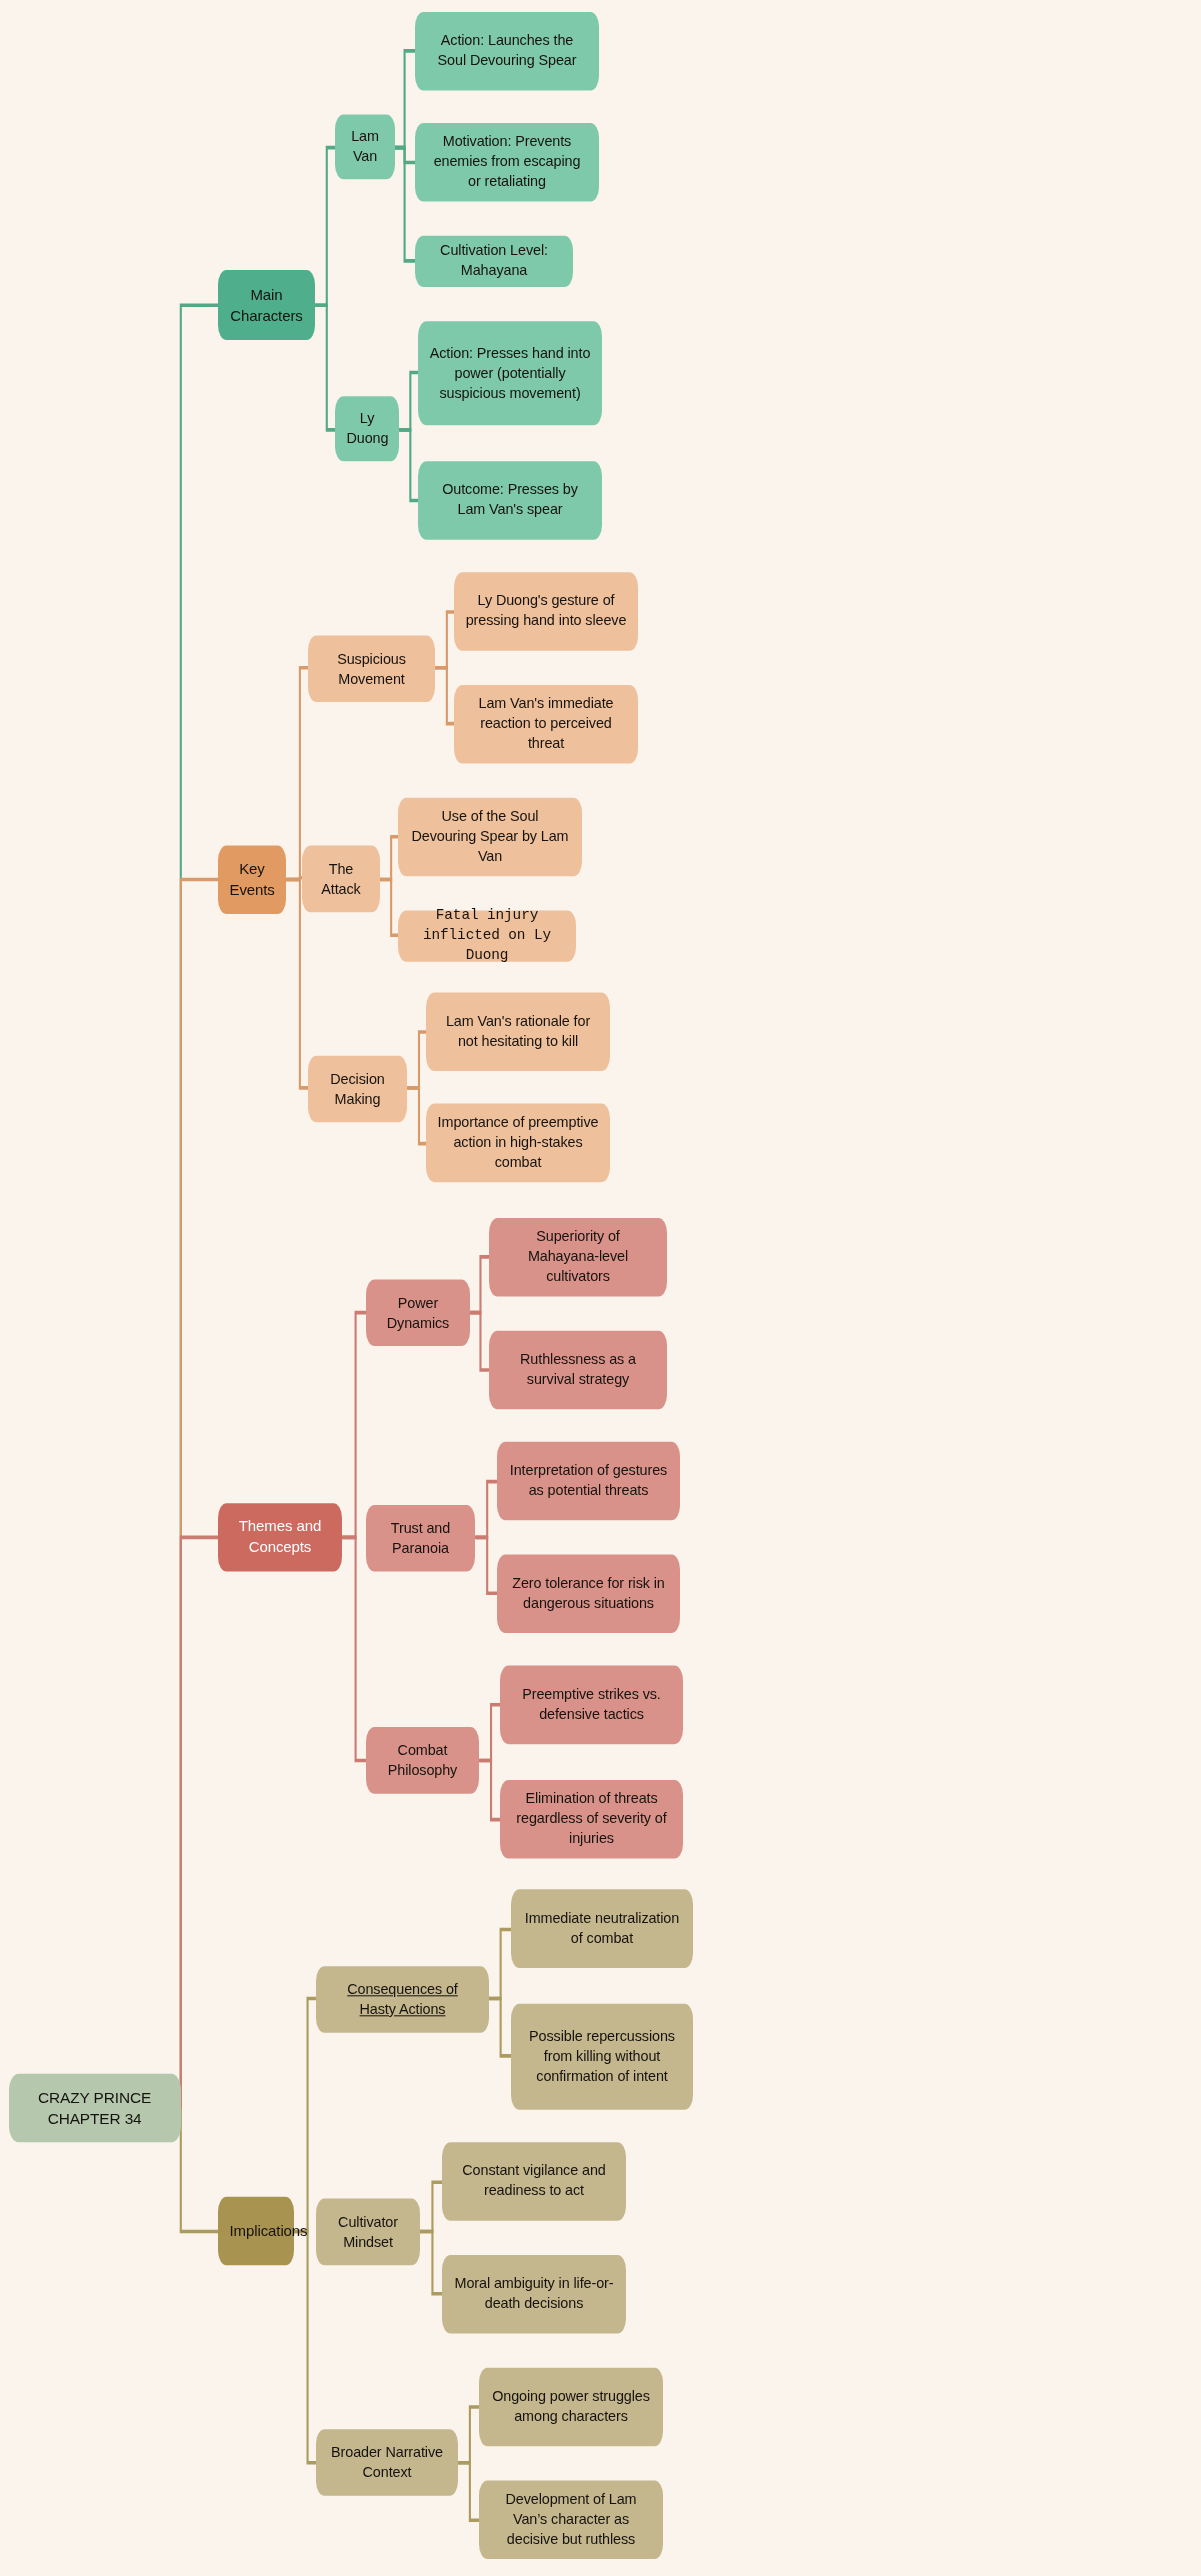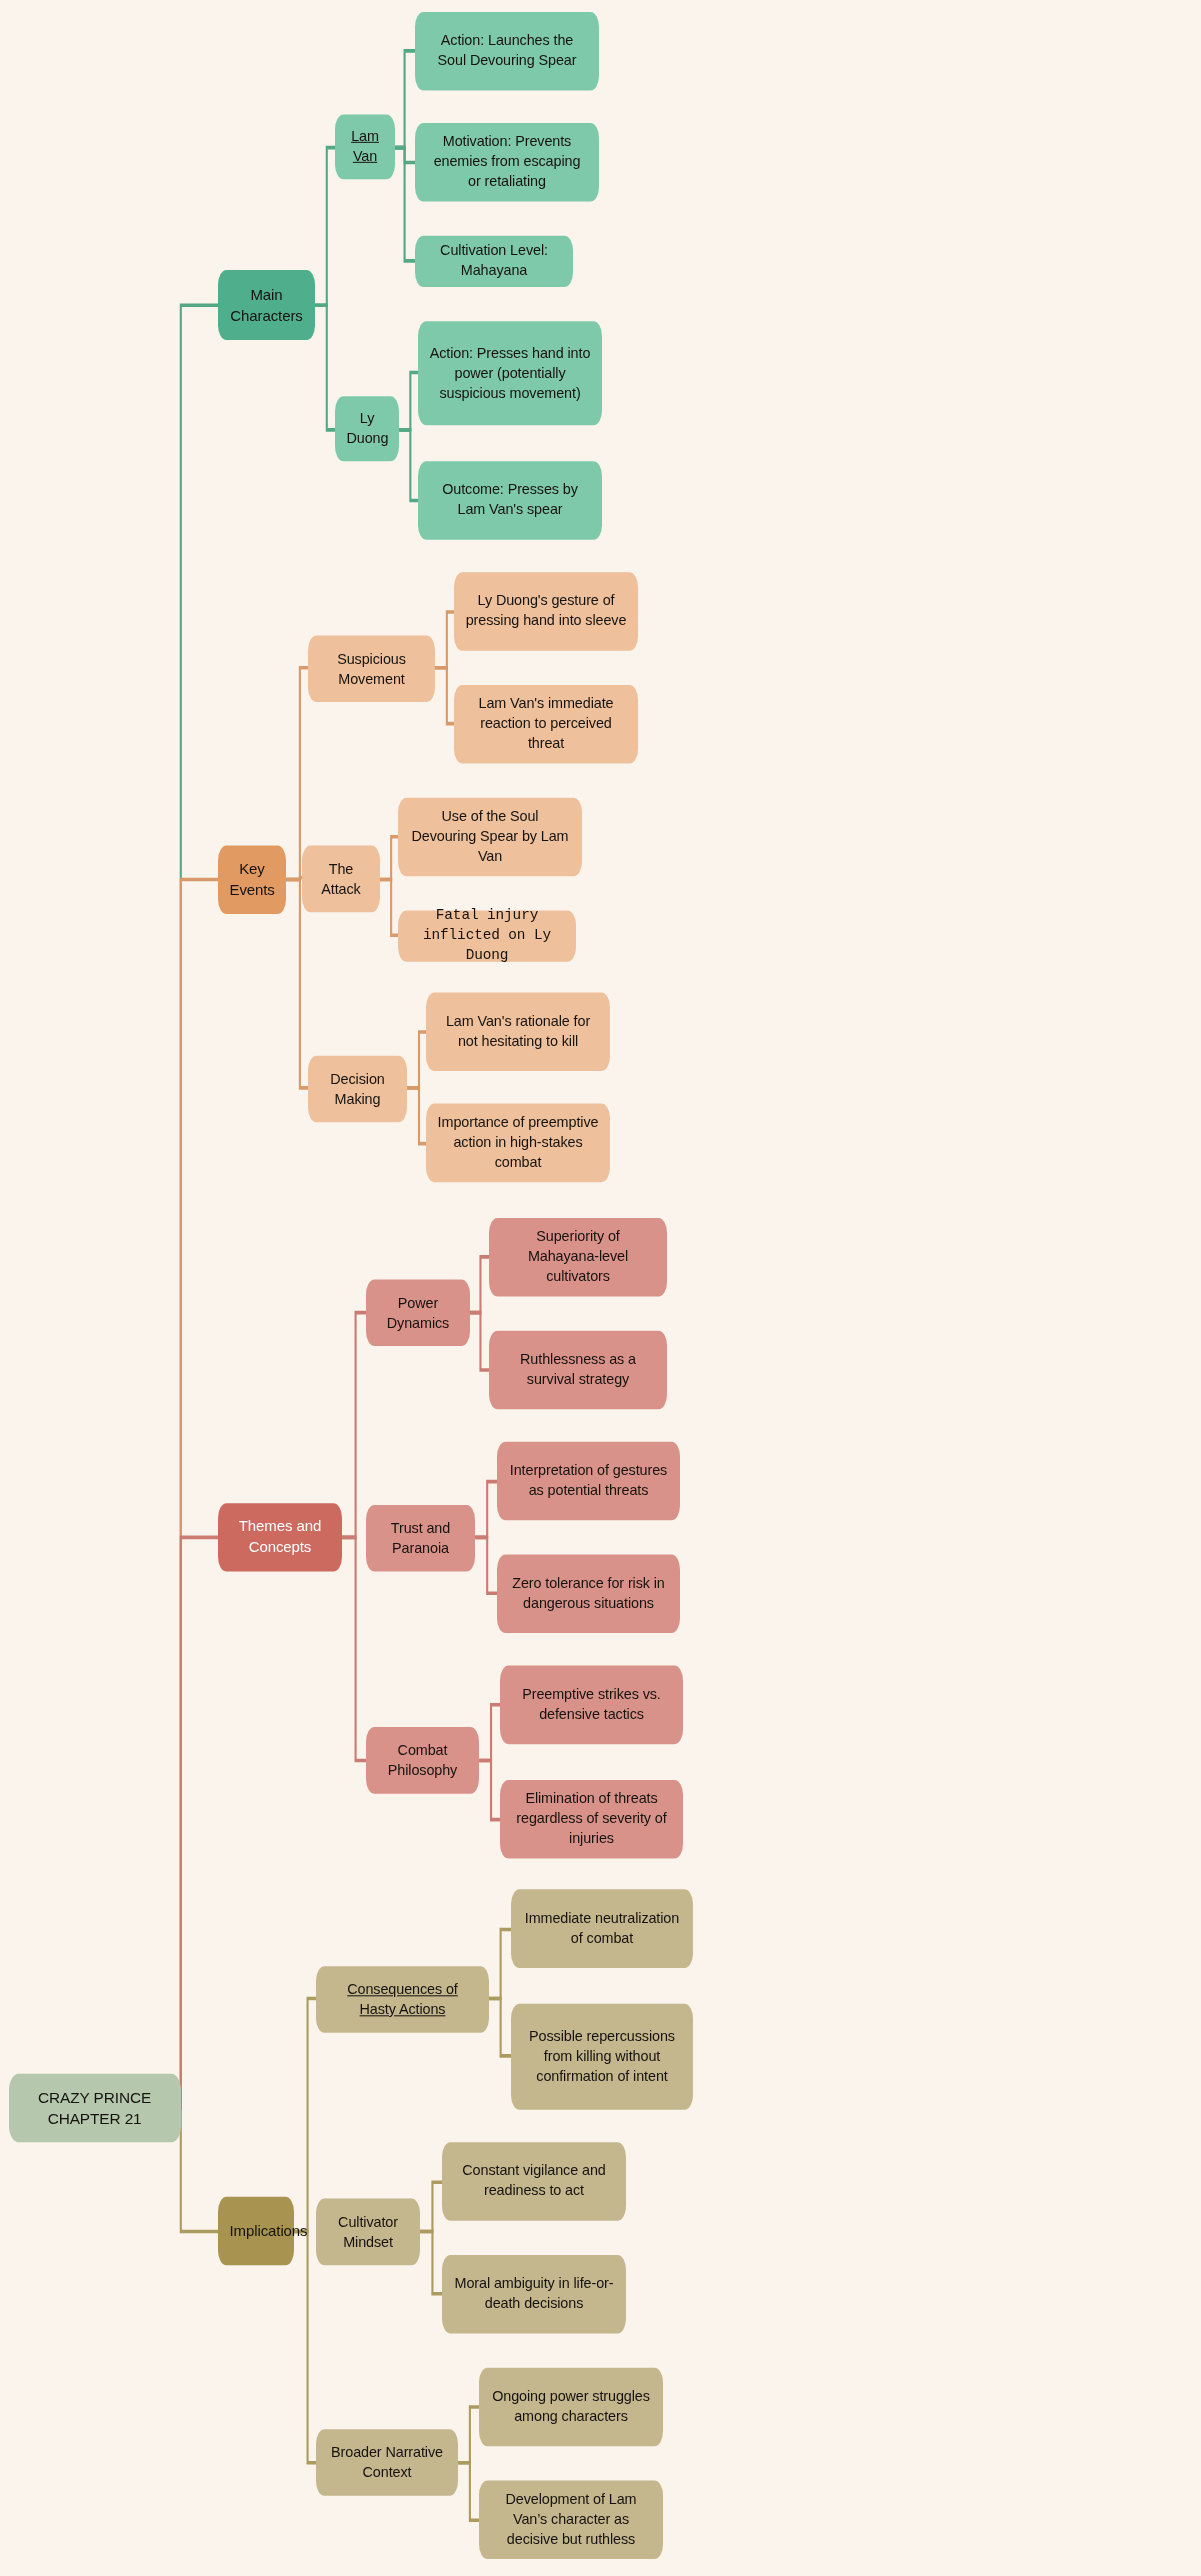--- a/index.html
+++ b/index.html
@@ -108,29 +108,29 @@
 
       <path d="M437,1360 L450,1360 L450,1330 L460,1330" stroke="#ac9b5e"></path>
       <path d="M437,1360 L450,1360 L450,1398 L460,1398" stroke="#ac9b5e"></path>
 
       <path d="M477,1501 L489,1501 L489,1467 L499,1467" stroke="#ac9b5e"></path>
       <path d="M477,1501 L489,1501 L489,1536 L499,1536" stroke="#ac9b5e"></path>
     </g>
   </svg>
 
   <div class="node root" style="left: 8.6px; top: 1214px; width: 172px; height: 40px; font-size: 15.4px;">
-      <span style="display: block; transform-origin: center center; transform: scale(1, 0.585384); width: 100%;">CRAZY PRINCE CHAPTER 21</span>
+      <span style="display: block; transform-origin: center center; transform: scale(1, 0.585384); width: 100%;">CRAZY PRINCE CHAPTER 34</span>
     </div>
 
   <div class="node lv1 g1" style="left: 218px; top: 158px; width: 97px; height: 41px; font-size: 15px;">
       <span style="display: block; transform-origin: center center; transform: scale(1, 0.585384); width: 100%;">Main Characters</span>
     </div>
 
   <div class="node lv2 g2" style="left: 335px; top: 67px; width: 60px; height: 38px; font-size: 14.4px;">
-      <span style="display: block; transform-origin: center center; transform: scale(1, 0.585384); width: 100%; text-decoration: underline;">Lam Van</span>
+      <span style="display: block; transform-origin: center center; transform: scale(1, 0.585384); width: 100%;">Lam Van</span>
     </div>
 
   <div class="node lv3 g3" style="left: 415px; top: 6.7px; width: 184px; height: 46px; font-size: 14.4px;">
       <span style="display: block; transform-origin: center center; transform: scale(1, 0.585384); width: 100%;">Action: Launches the Soul Devouring Spear</span>
     </div>
   <div class="node lv3 g3" style="left: 415px; top: 72px; width: 184px; height: 46px; font-size: 14.4px;">
       <span style="display: block; transform-origin: center center; transform: scale(1, 0.585384); width: 100%;">Motivation: Prevents enemies from escaping or retaliating</span>
     </div>
   <div class="node lv3 g3" style="left: 415px; top: 138px; width: 158px; height: 30px; font-size: 14.4px;">
       <span style="display: block; transform-origin: center center; transform: scale(1, 0.585384); width: 100%;">Cultivation Level: Mahayana</span>

